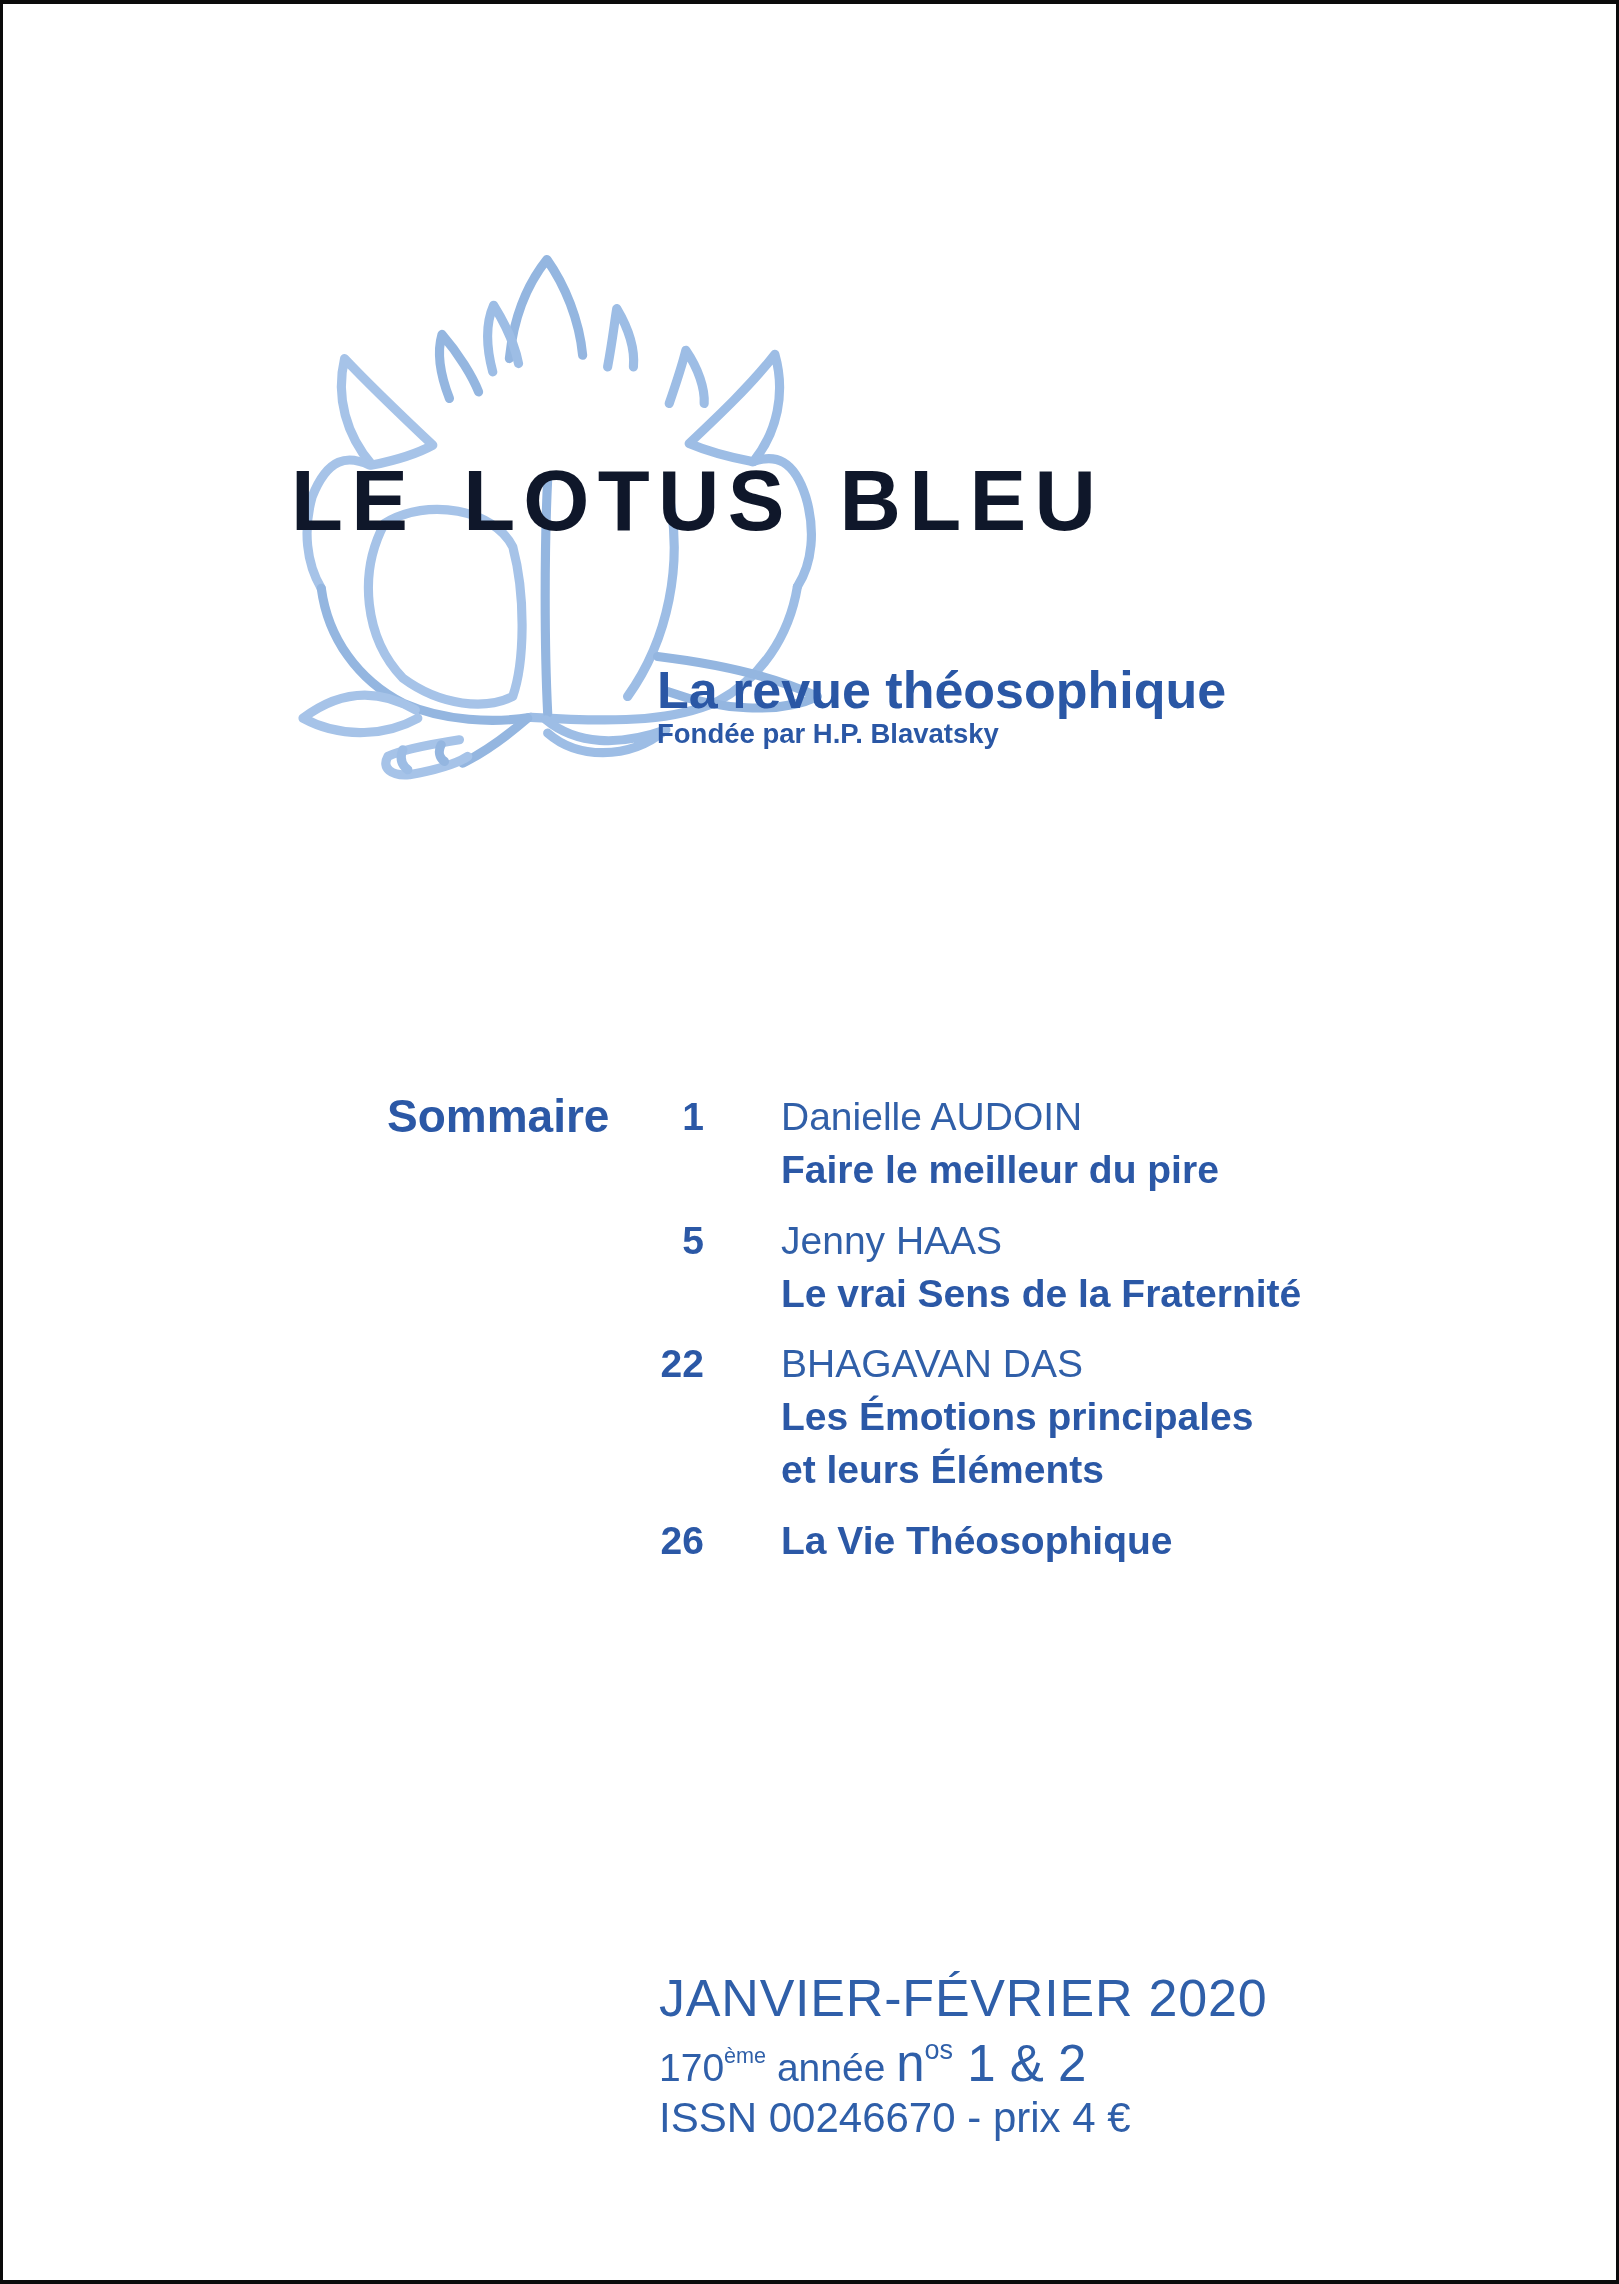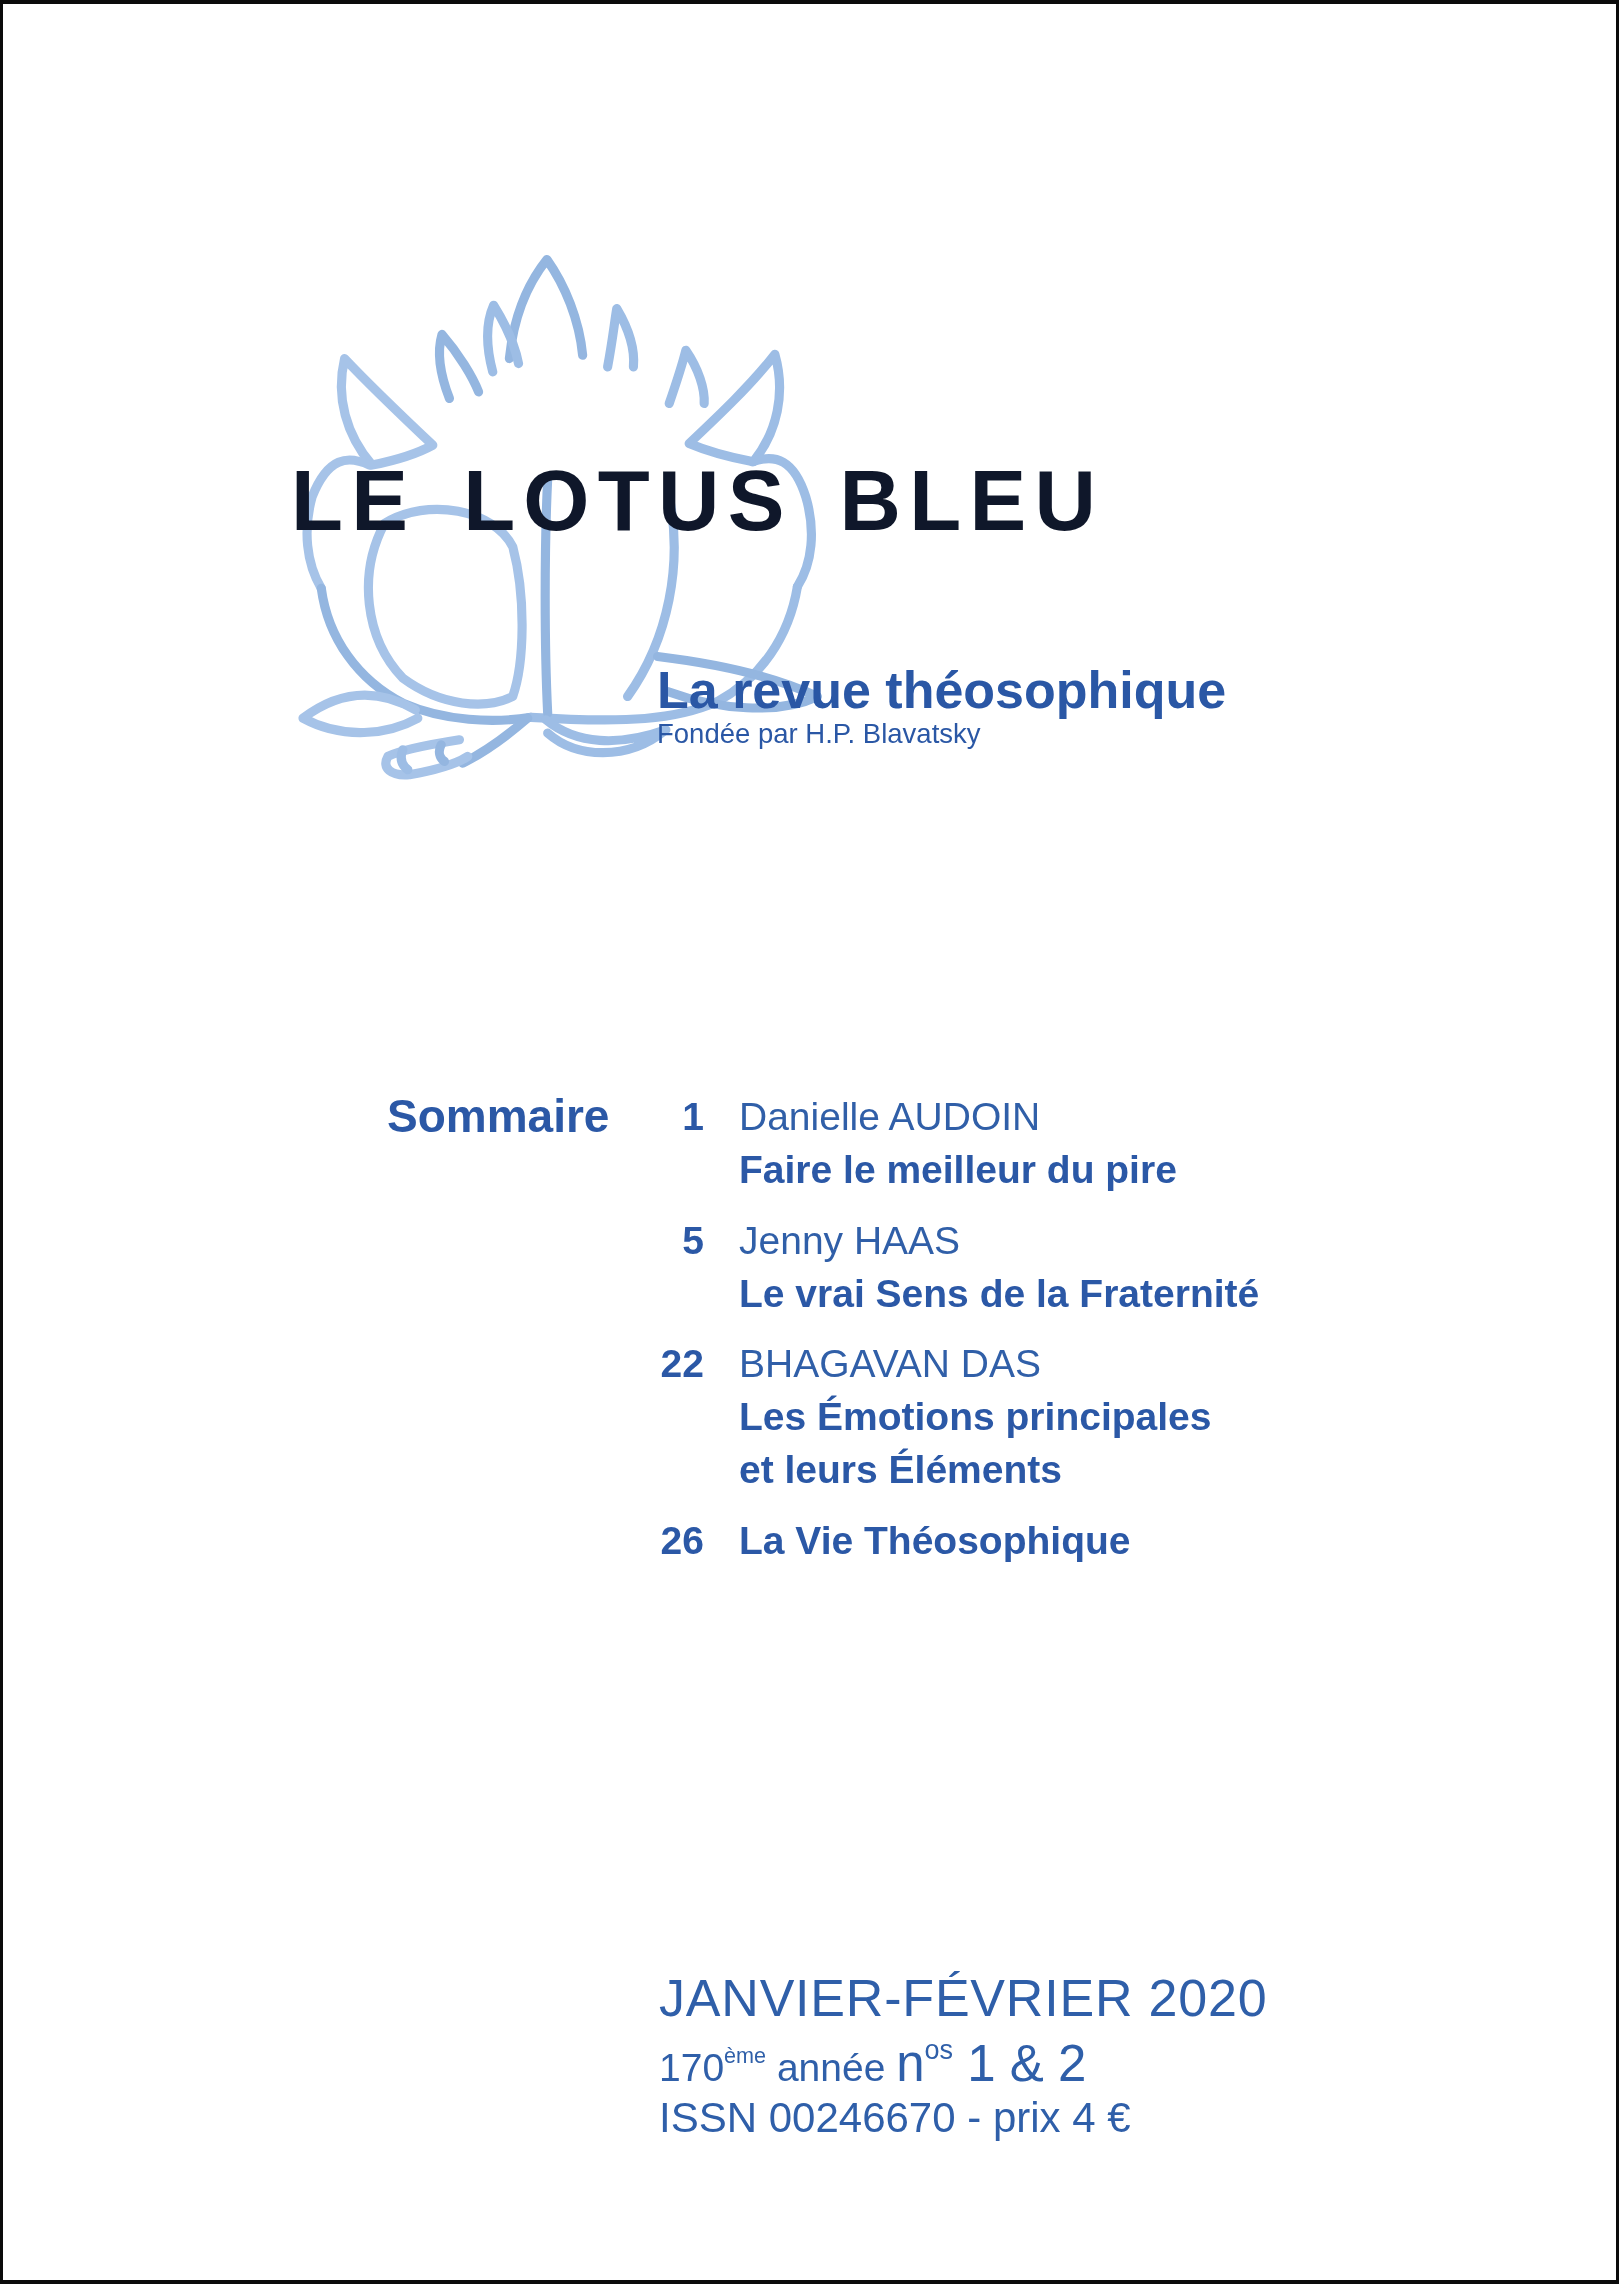--- a/index.html
+++ b/index.html
@@ -19,30 +19,30 @@
     position:absolute; left:275px; top:241px; width:566px; height:620px;
   }
   .masthead-title {
     position:absolute; left:252px; top:448px;
     font-size:85px; font-weight:bold;
     letter-spacing:8.3px; word-spacing:15px;
     color:#0f172a; white-space:nowrap;margin-left:36px;
   }
   .subtitle-block { position:absolute; left:654px; top:663px; color:#2a57a5; }
   .subtitle { font-size:52px; font-weight:bold; line-height:47px; white-space:nowrap; }
-  .founder  { font-size:27.5px; font-weight:normal; line-height:33px; margin-top:3.3px; white-space:nowrap; }
+  .founder  { font-size:27.5px; font-weight:bold; line-height:33px; margin-top:3.3px; white-space:nowrap; }
 
   .toc { position:absolute; left:368px; top:1086px; width:1107px; color:#2b58a6; }
   .toc-heading {
     position:absolute; left:16px; top:0;
     font-size:46px; font-weight:bold; line-height:53px;
   }
   .toc-row { display:flex; align-items:flex-start; margin-bottom:17.5px; }
   .toc-num  { width:333px; text-align:right; font-weight:bold; font-size:39px; line-height:53px; flex:none; }
-  .toc-body { margin-left:35px; font-size:39px; line-height:53px; }
+  .toc-body { margin-left:77px; font-size:39px; line-height:53px; }
   .toc-author { font-weight:normal; color:#305fa8; }
   .toc-title  { font-weight:bold; }
 
   .footer-date {
     position:absolute; left:656px; top:1964px;
     font-size:52px; color:#2f5fa9; letter-spacing:0.8px; white-space:nowrap;
   }
   .footer-issue {
     position:absolute; left:656px; top:2030px;
     font-size:39px; color:#2f5fa9; white-space:nowrap;

